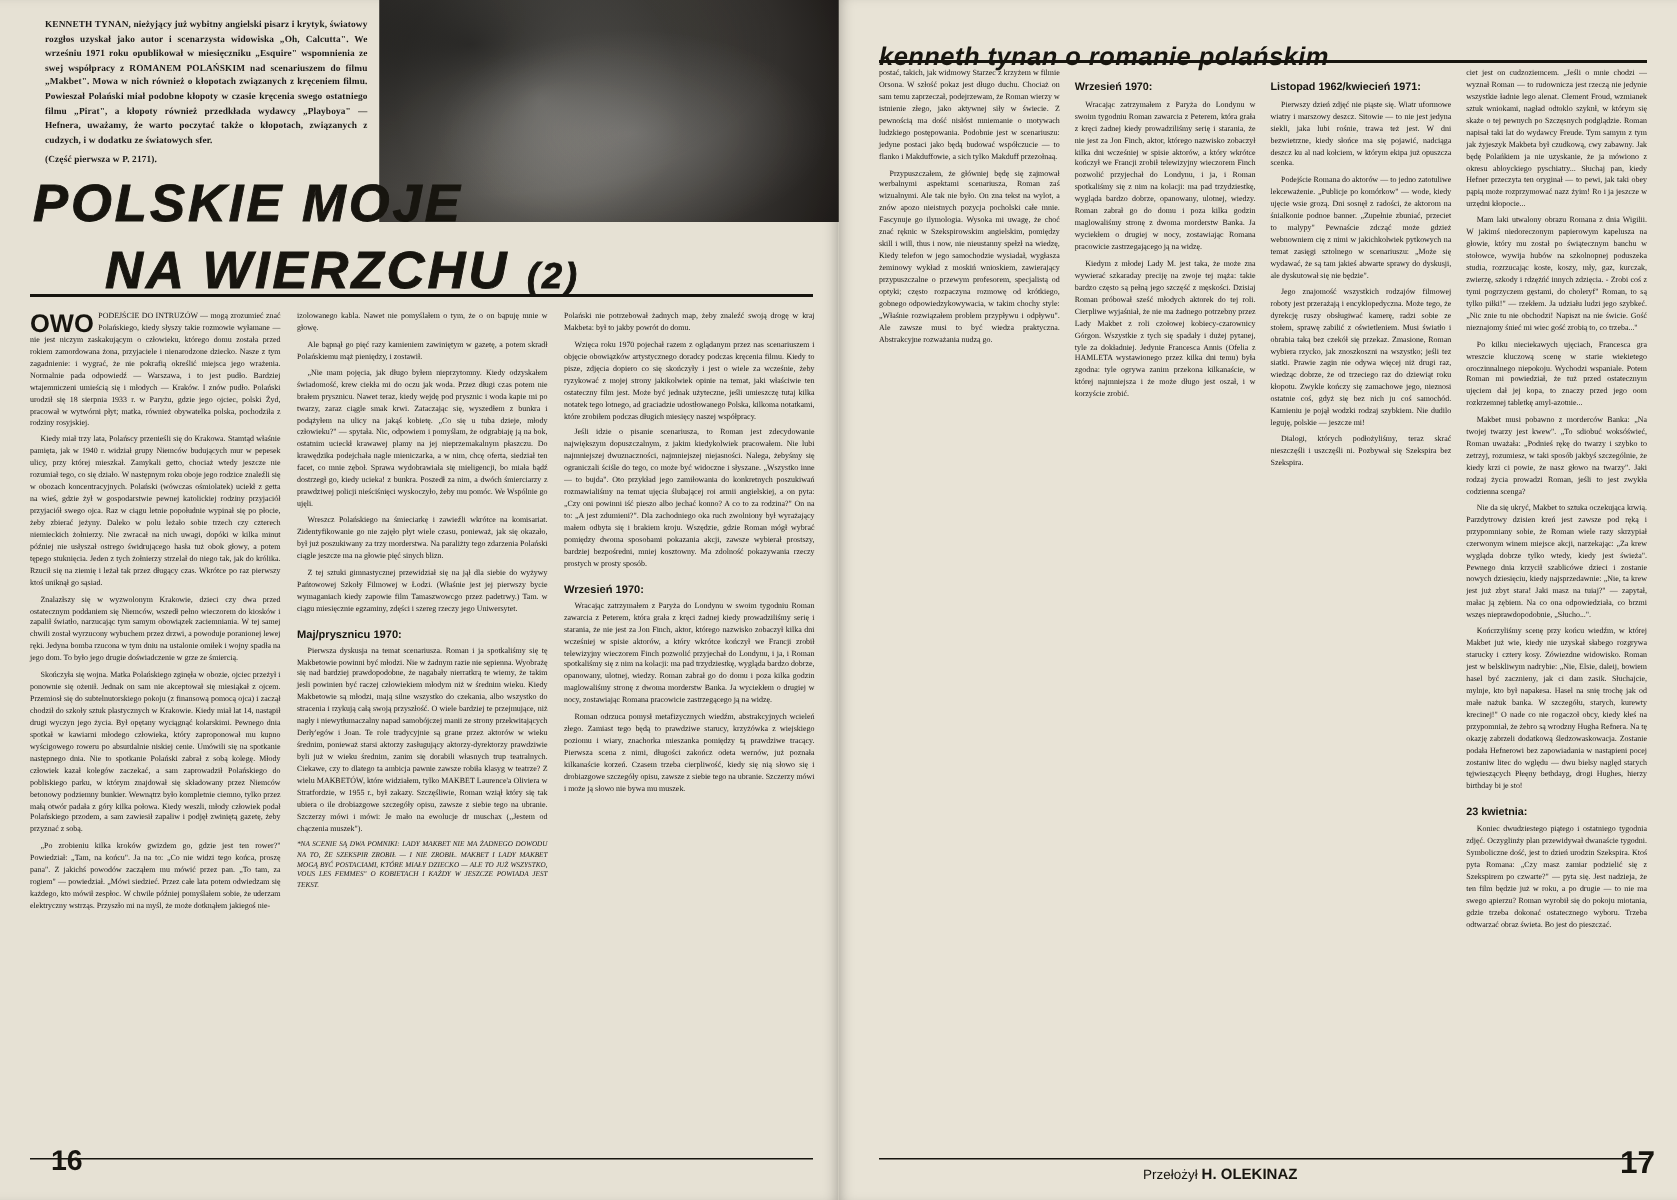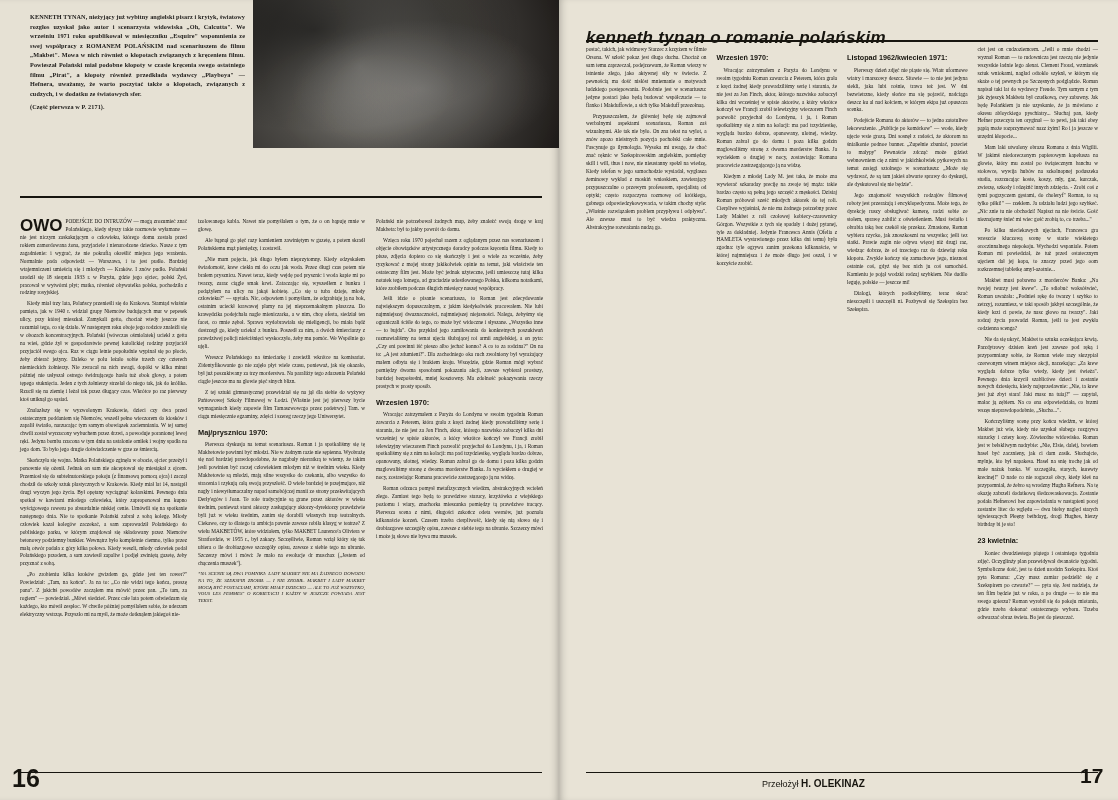--- a/index.html
+++ b/index.html
@@ -57,21 +57,21 @@
     line-height:1;
     -webkit-text-stroke:0.6px #17150f;
   }
   .title2{margin-left:48px;margin-top:10px;}
   .title2 .num{font-size:24px;}
   .rule{
     position:absolute;left:20px;top:196px;width:522px;height:2px;background:#17150f;
   }
   
   .lcols{
-    position:absolute;left:20px;top:218px;width:524px;height:560px;
+    position:absolute;left:20px;top:208px;width:524px;height:560px;
     display:flex;gap:11px;
   }
   .lcol{width:167px;font-size:5.3px;line-height:1.5;text-align:justify;color:#161412;}
   .lcol p{margin:0 0 3px 0;text-indent:7px;}
   .lcol p.noind{text-indent:0;}
   .dropcap{
     float:left;font-family:"Liberation Sans",sans-serif;font-weight:bold;
     font-size:17px;line-height:13px;margin:1px 3px 0 0;color:#17150f;
   }
   .sub{
@@ -97,22 +97,22 @@
   .rcol{width:121px;font-size:5.3px;line-height:1.5;text-align:justify;color:#161412;}
   .rcol p{margin:0 0 3px 0;text-indent:7px;}
   .rcol p.noind{text-indent:0;}
   .rsub{
     font-family:"Liberation Sans",sans-serif;font-weight:bold;
     font-size:7.2px;margin:7px 0 3px 0;color:#17150f;text-indent:0;
   }
   .rsub.c{text-align:left;}
   
   .pg-left{
-    position:absolute;left:12px;top:764px;
-    font-family:"Liberation Sans",sans-serif;font-weight:bold;font-size:25px;color:#17150f;
+    position:absolute;left:34px;top:764px;
+    font-family:"Liberation Sans",sans-serif;font-weight:bold;font-size:19px;color:#17150f;
   }
   .pg-right{
     position:absolute;left:1080px;top:764px;
     font-family:"Liberation Sans",sans-serif;font-weight:bold;font-size:21px;color:#17150f;
   }
   .translator{
     position:absolute;left:718px;top:778px;
     font-family:"Liberation Sans",sans-serif;font-size:9px;color:#17150f;padding-left:44px;
   }
   .translator b{font-size:10px;}
@@ -131,20 +131,27 @@
   <div class="left-page"></div>
   <div class="right-page"></div>
 
   <div class="photo"></div>
 
   <div class="intro">
     <p>KENNETH TYNAN, nieżyjący już wybitny angielski pisarz i krytyk, światowy rozgłos uzyskał jako autor i scenarzysta widowiska „Oh, Calcutta". We wrześniu 1971 roku opublikował w miesięczniku „Esquire" wspomnienia ze swej współpracy z ROMANEM POLAŃSKIM nad scenariuszem do filmu „Makbet". Mowa w nich również o kłopotach związanych z kręceniem filmu. Powieszał Polański miał podobne kłopoty w czasie kręcenia swego ostatniego filmu „Pirat", a kłopoty również przedkłada wydawcy „Playboya" — Hefnera, uważamy, że warto poczytać także o kłopotach, związanych z cudzych, i w dodatku ze światowych sfer.</p>
     <p>(Część pierwsza w P. 2171).</p>
   </div>
 
+  <div class="title-wrap">
+    <div class="title1">POLSKIE MOJE</div>
+    <div class="title2">
+      <span>NA WIERZCHU</span>
+      <span class="num">(2)</span>
+    </div>
+  </div>
   <div class="rule"></div>
 
   <div class="lcols">
 
     <div class="lcol">
       <p class="noind"><span class="dropcap">OWO</span><span>PODEJŚCIE DO INTRUZÓW — mogą zrozumieć znać Polańskiego, kiedy słyszy takie rozmowie wyłamane — nie jest niczym zaskakującym o człowieku, którego domu została przed rokiem zamordowana żona, przyjaciele i nienarodzone dziecko. Nasze z tym zagadnienie: i wygrać, że nie pokrafią określić miejsca jego wrażenia. Normalnie pada odpowiedź — Warszawa, i to jest pudło. Bardziej wtajemniczeni umieścią się i młodych — Kraków. I znów pudło. Polański urodził się 18 sierpnia 1933 r. w Paryżu, gdzie jego ojciec, polski Żyd, pracował w wytwórni płyt; matka, również obywatelka polska, pochodziła z rodziny rosyjskiej.</span></p>
       <p>Kiedy miał trzy lata, Polańscy przenieśli się do Krakowa. Stamtąd właśnie pamięta, jak w 1940 r. widział grupy Niemców budujących mur w pepesek ulicy, przy której mieszkał. Zamykali getto, chociaż wtedy jeszcze nie rozumiał tego, co się działo. W następnym roku oboje jego rodzice znaleźli się w obozach koncentracyjnych. Polański (wówczas ośmiolatek) uciekł z getta na wieś, gdzie żył w gospodarstwie pewnej katolickiej rodziny przyjaciół przyjaciół swego ojca. Raz w ciągu letnie popołudnie wypinał się po płocie, żeby zbierać jeżyny. Daleko w polu leżało sobie trzech czy czterech niemieckich żołnierzy. Nie zwracał na nich uwagi, dopóki w kilka minut później nie usłyszał ostrego świdrującego hasła tuż obok głowy, a potem tępego stuknięcia. Jeden z tych żołnierzy strzelał do niego tak, jak do królika. Rzucił się na ziemię i leżał tak przez długący czas. Wkrótce po raz pierwszy ktoś uniknął go sąsiad.</p>
       <p>Znalazłszy się w wyzwolonym Krakowie, dzieci czy dwa przed ostatecznym poddaniem się Niemców, wszedł pełno wieczorem do kiosków i zapalił światło, narzucając tym samym obowiązek zaciemniania. W tej samej chwili został wyrzucony wybuchem przez drzwi, a powoduje poranionej lewej ręki. Jedyna bomba rzucona w tym dniu na ustalonie omiłek i wojny spadła na jego dom. To było jego drugie doświadczenie w grze ze śmiercią.</p>
       <p>Skończyła się wojna. Matka Polańskiego zginęła w obozie, ojciec przeżył i ponownie się ożenił. Jednak on sam nie akceptował się miesiąkał z ojcem. Przemiosł się do subtelnutorskiego pokoju (z finansową pomocą ojca) i zaczął chodził do szkoły sztuk plastycznych w Krakowie. Kiedy miał lat 14, nastąpił drugi wyczyn jego życia. Był opętany wyciągnąć kolarskimi. Pewnego dnia spotkał w kawiarni młodego człowieka, który zaproponował mu kupno wyścigowego roweru po absurdalnie niskiej cenie. Umówili się na spotkanie następnego dnia. Nie to spotkanie Polański zabrał z sobą kolegę. Młody człowiek kazał kolegów zaczekać, a sam zaprowadził Polańskiego do pobliskiego parku, w którym znajdował się składowany przez Niemców betonowy podziemny bunkier. Wewnątrz było kompletnie ciemno, tylko przez małą otwór padała z góry kilka połowa. Kiedy weszli, młody człowiek podał Polańskiego przodem, a sam zawiesił zapaliw i podjęł zwiniętą gazetę, żeby przyznać z sobą.</p>
       <p>„Po zrobieniu kilka kroków gwizdem go, gdzie jest ten rower?" Powiedział: „Tam, na końcu". Ja na to: „Co nie widzi tego końca, proszę pana". Z jakichś powodów zacząłem mu mówić przez pan. „To tam, za rogiem" — powiedział. „Mówi siedzieć. Przez całe lata potem odwiedzam się każdego, kto mówił zespłoc. W chwile później pomyślałem sobie, że uderzam elektryczny wstrząs. Przyszło mi na myśl, że może dotknąłem jakiegoś nie-</p>

